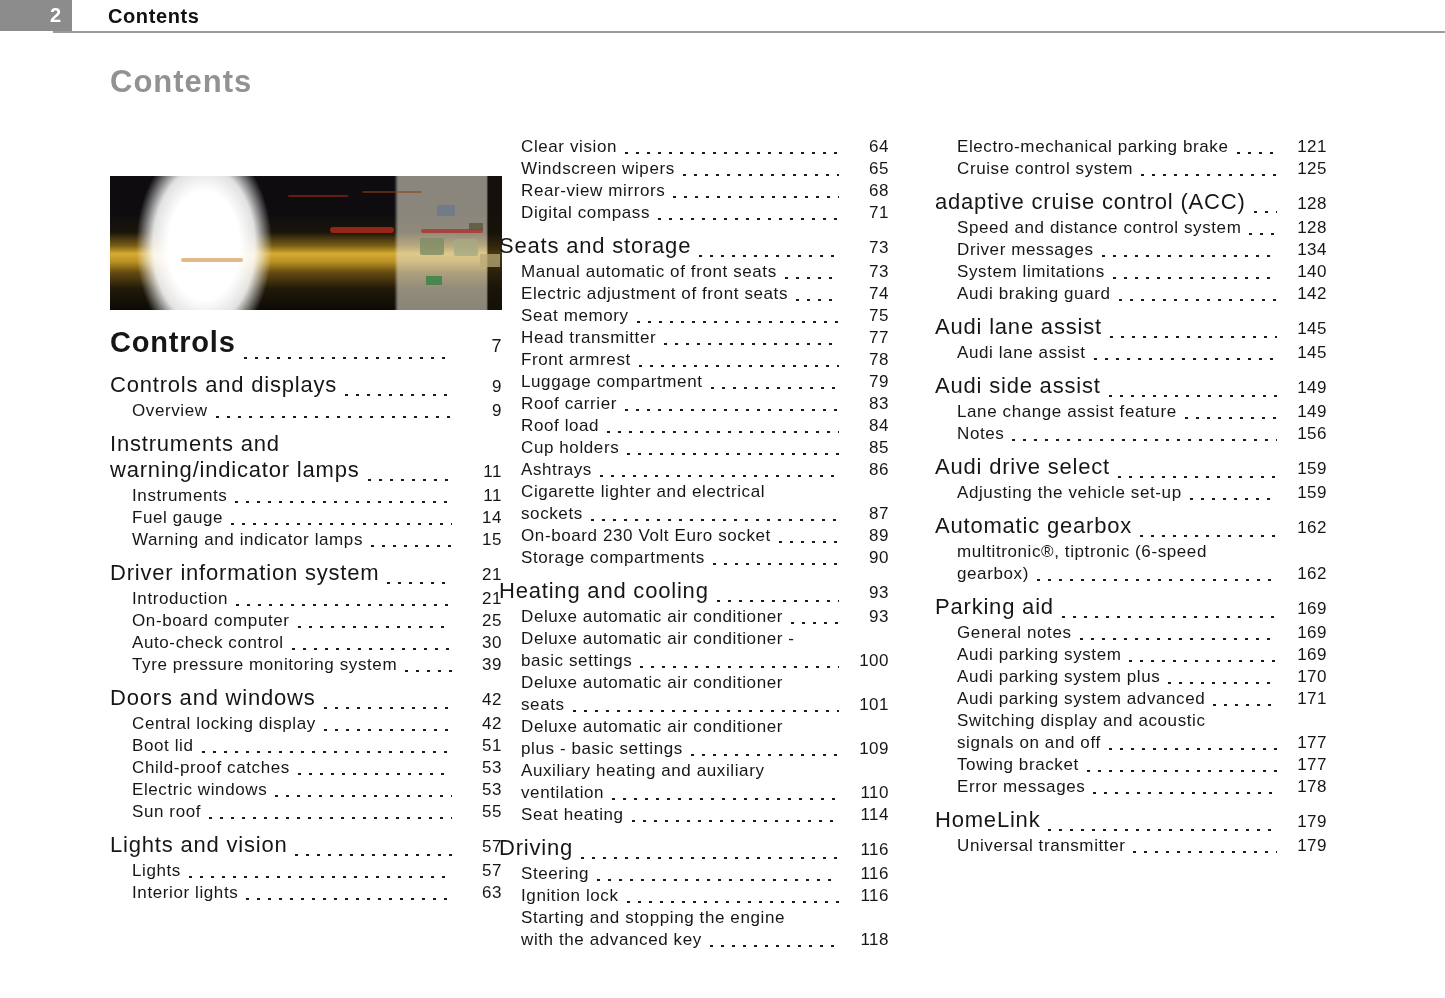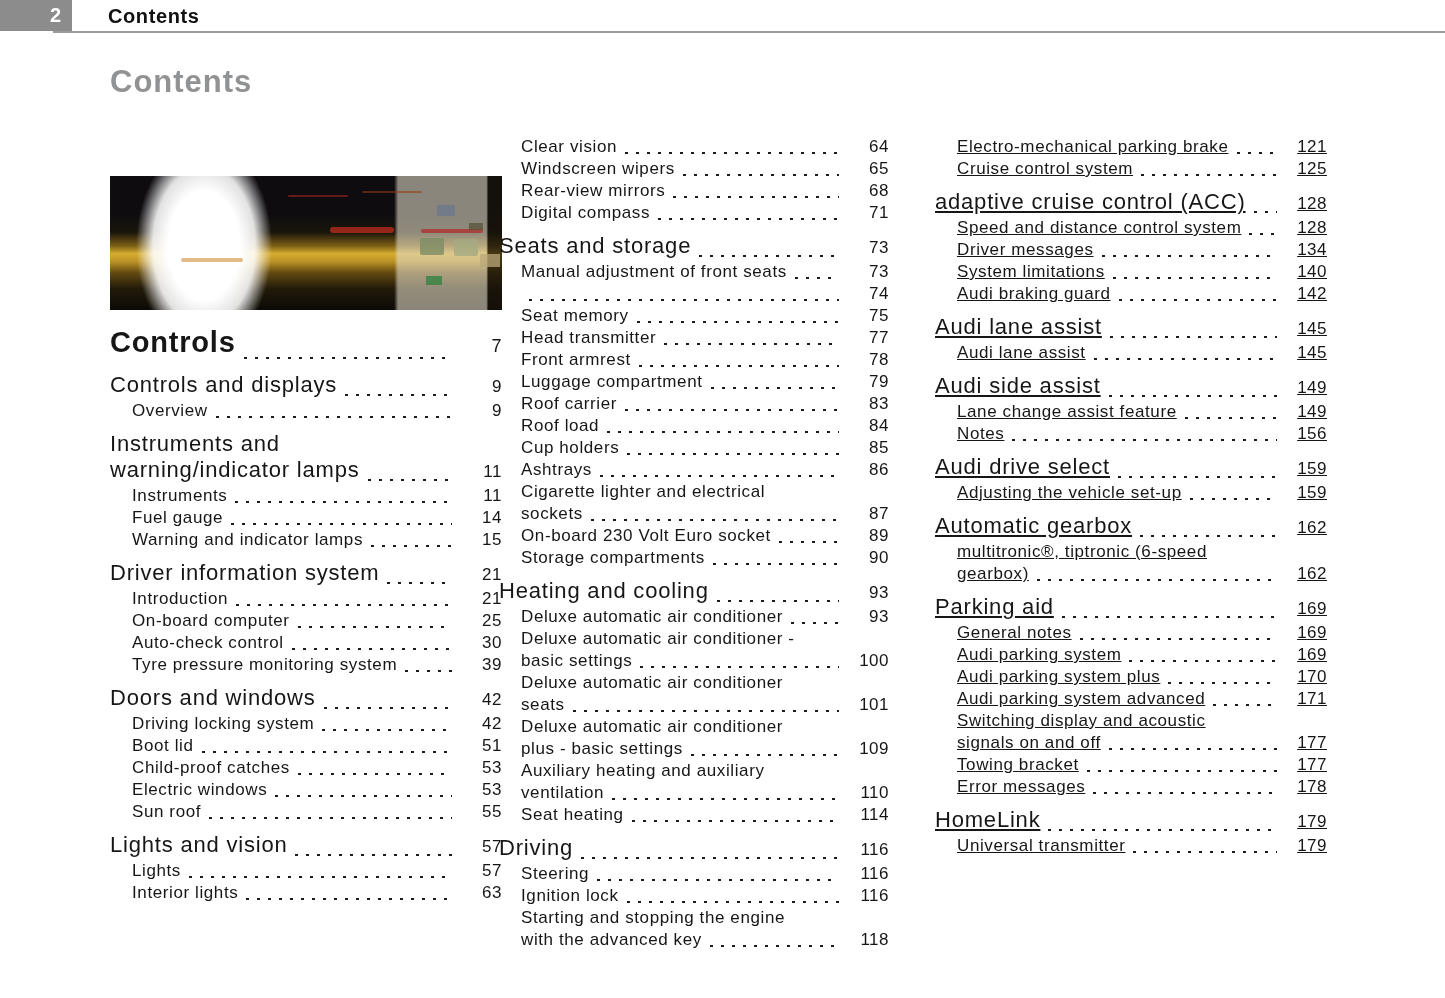--- a/index.html
+++ b/index.html
@@ -29,21 +29,21 @@
   
   .main-title {
     position:absolute; left:110px; top:64px; margin:0;
     font-size:31px; font-weight:bold; letter-spacing:1px; color:#909294;
   }
 
   
   .col { position:absolute; top:136px; }
   .col-1 { left:110px; width:392px; }
   .col-2 { left:499px; width:390px; }
-  .col-3 { left:935px; width:392px;text-decoration:underline; }
+  .col-3 { left:935px; width:392px; }
 
   .entry { margin:0; }
   .entry .row { display:flex; align-items:baseline; }
   .entry .tline, .entry .text { white-space:nowrap; }
 
   .sub { font-size:17px; line-height:22px; letter-spacing:0.6px; padding-left:22px; }
   .section { font-size:22px; line-height:26px; letter-spacing:0.8px; margin-top:9px; }
   .chapter { font-size:29px; line-height:33px; letter-spacing:0.8px; font-weight:bold; margin-top:16px; }
   .col .entry:first-child { margin-top:0; }
 
@@ -183,21 +183,21 @@
       </div>
       <div class="entry section">
         <div class="row">
           <span class="text">Doors and windows</span>
           <span class="leader"></span>
           <span class="pg">42</span>
         </div>
       </div>
       <div class="entry sub">
         <div class="row">
-          <span class="text">Driving locking system</span>
+          <span class="text">Central locking display</span>
           <span class="leader"></span>
           <span class="pg">42</span>
         </div>
       </div>
       <div class="entry sub">
         <div class="row">
           <span class="text">Boot lid</span>
           <span class="leader"></span>
           <span class="pg">51</span>
         </div>
@@ -276,27 +276,28 @@
       </div>
       <div class="entry section">
         <div class="row">
           <span class="text">Seats and storage</span>
           <span class="leader"></span>
           <span class="pg">73</span>
         </div>
       </div>
       <div class="entry sub">
         <div class="row">
-          <span class="text">Manual adjustment of front seats</span>
+          <span class="text">Manual automatic of front seats</span>
           <span class="leader"></span>
           <span class="pg">73</span>
         </div>
       </div>
       <div class="entry sub">
         <div class="row">
+          <span class="text">Electric adjustment of front seats</span>
           <span class="leader"></span>
           <span class="pg">74</span>
         </div>
       </div>
       <div class="entry sub">
         <div class="row">
           <span class="text">Seat memory</span>
           <span class="leader"></span>
           <span class="pg">75</span>
         </div>

